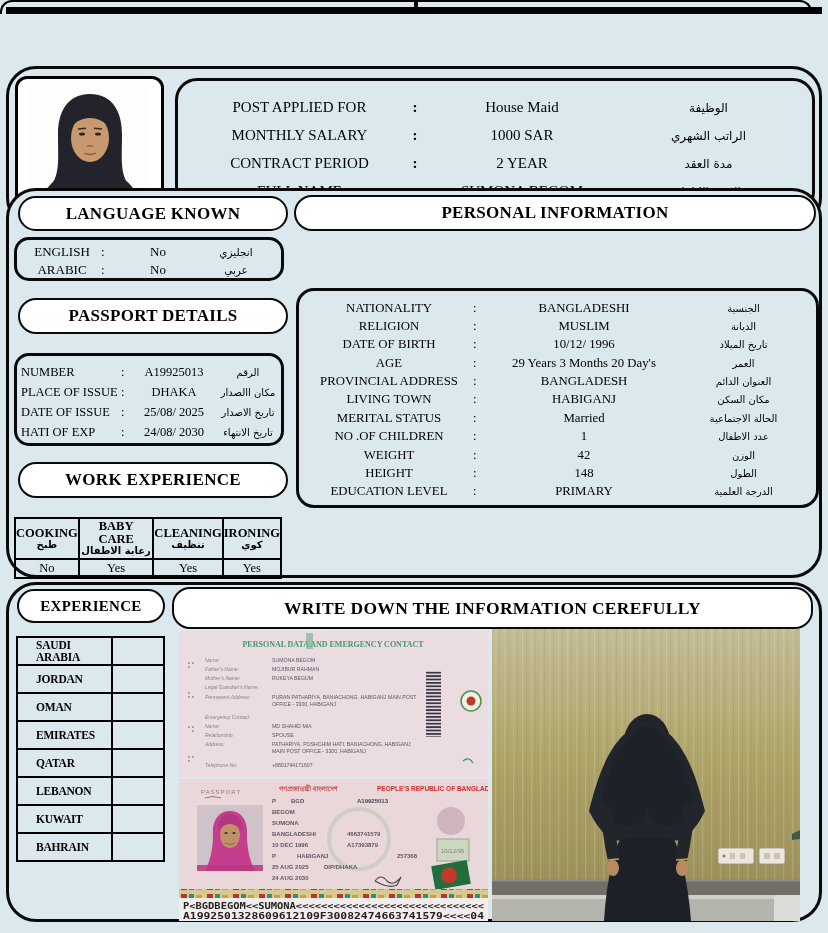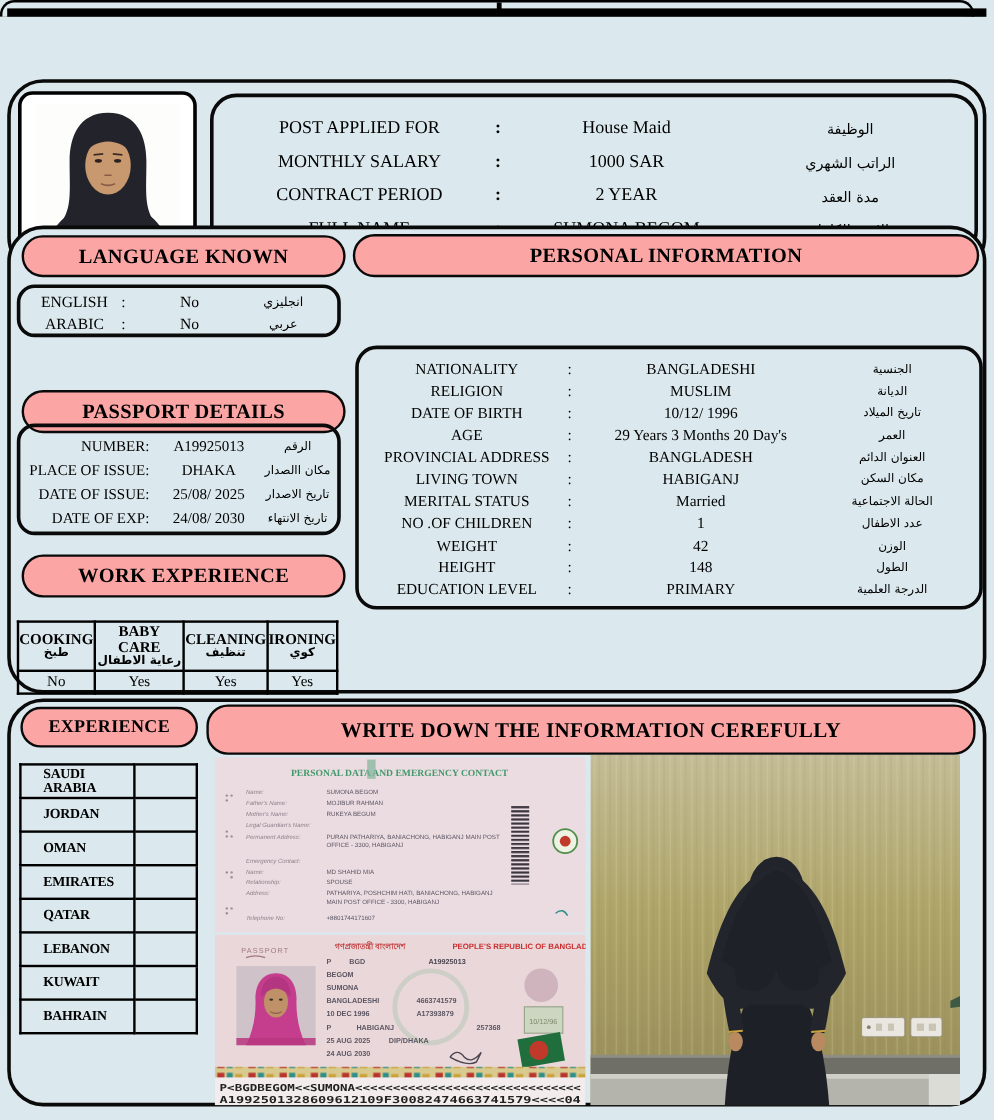--- a/index.html
+++ b/index.html
@@ -5,21 +5,21 @@
   * { margin:0; padding:0; box-sizing:border-box; }
   html,body { width:828px; height:933px; overflow:hidden; }
   body { background:#dbe8ed; position:relative; font-family:"Liberation Serif","DejaVu Serif",serif; color:#000; }
   .topbar { position:absolute; left:6px; top:7px; width:816px; height:7px; background:#000; }
   .section { position:absolute; border:3px solid #0a0a0a; border-radius:30px; background:#dbe8ed; }
   #sec1 { left:6px; top:20px; width:816px; height:162px;margin-top:46px; }
   #sec2 { left:6px; top:188px; width:816px; height:390px; }
   #sec3 { left:6px; top:582px; width:816px; height:340px; }
   #sec4 { left:8px; top:926px; width:812px; height:14px; border:2.5px solid #000; border-radius:12px 12px 0 0; border-bottom:none; background:#dbe8ed; }
   #sec4 .mark { position:absolute; left:50%; top:2px; width:4px; height:6px; background:#000; }
-  .pill { position:absolute; background:#fca5a5; border:2px solid #0a0a0a; border-radius:18px;
+  .pill { position:absolute; background:#ffffff; border:2px solid #0a0a0a; border-radius:18px;
           display:flex; align-items:center; justify-content:center; font-weight:bold; letter-spacing:.3px; }
   .bbox { position:absolute; border:3.5px solid #0a0a0a; border-radius:16px; }
   .photo-frame { position:absolute; left:6px; top:7px; width:149px; height:142px; border:3px solid #000;
                  border-radius:12px; background:#fff; display:flex; align-items:center; justify-content:center; }
   .photo-frame svg { width:120px; height:122px; }
   
   #hdr-box { left:166px; top:9px; width:640px; height:136px; border-radius:22px; border-width:3px;
              padding:14px 16px 6px 14px; display:flex; flex-direction:column; gap:3px; }
   .hrow { display:grid; grid-template-columns:215px 16px 1fr 175px; align-items:center; font-size:15px; height:25px; }
   .hrow .lbl { text-align:center; }
@@ -28,25 +28,25 @@
   .hrow .col { text-align:center; font-weight:bold; }
   
   #lang-pill { left:9px; top:5px; width:270px; height:35px; font-size:17px; }
   #lang-box  { left:5px; top:46px; width:270px; height:44px; border-radius:15px; padding:3px 10px 0 6px;
                display:flex; flex-direction:column; justify-content:center; gap:1px; }
   .lrow { display:grid; grid-template-columns:78px 14px 1fr 70px; align-items:center; font-size:13px; height:18px; }
   .lrow .lbl { text-align:center; }
   .lrow .val { text-align:center; }
   .lrow .ar  { text-align:center; direction:rtl; font-family:"DejaVu Sans",sans-serif; font-size:10.5px; }
   
-  #pass-pill { left:9px; top:107px; width:270px; height:36px; font-size:17px;margin-top:27px; }
+  #pass-pill { left:9px; top:107px; width:270px; height:36px; font-size:17px; }
   #pass-box  { left:5px; top:162px; width:270px; height:93px; border-radius:15px; padding:6px 8px 0 4px;
                display:flex; flex-direction:column; justify-content:center; gap:2px; }
   .prow { display:grid; grid-template-columns:100px 12px 82px 66px; align-items:center; font-size:12.5px; height:18px; }
-  .prow .lbl { text-align:right; white-space:nowrap; }
+  .prow .lbl { text-align:left; white-space:nowrap; }
   .prow .val { text-align:center; white-space:nowrap; }
   .prow .ar  { text-align:center; direction:rtl; font-family:"DejaVu Sans",sans-serif; font-size:10px; white-space:nowrap; }
   
   #work-pill { left:9px; top:271px; width:270px; height:36px; font-size:17px; }
   #work-table { position:absolute; left:5px; top:326px; width:268px; border-collapse:collapse; }
   #work-table td { border:2px solid #000; text-align:center; vertical-align:middle; }
   #work-table .wh { font-weight:bold; font-size:12.5px; line-height:1.05; padding:1px 0; }
   #work-table .wh .ar { display:block; font-family:"DejaVu Sans",sans-serif; font-size:10px; font-weight:bold; direction:rtl; }
   #work-table .wv { font-size:12.5px; height:19px; }
   
@@ -150,21 +150,21 @@
       <span class="val">DHAKA</span>
       <span class="ar">مكان االصدار</span>
     </div>
     <div class="prow">
       <span class="lbl">DATE OF ISSUE</span>
       <span class="col">:</span>
       <span class="val">25/08/ 2025</span>
       <span class="ar">تاريخ الاصدار</span>
     </div>
     <div class="prow">
-      <span class="lbl">DATE OF EXP</span>
+      <span class="lbl">HATI OF EXP</span>
       <span class="col">:</span>
       <span class="val">24/08/ 2030</span>
       <span class="ar">تاريخ الانتهاء</span>
     </div>
   </div>
 
   <div class="pill" id="work-pill">WORK EXPERIENCE</div>
   <table id="work-table">
     <tbody>
         <tr>

